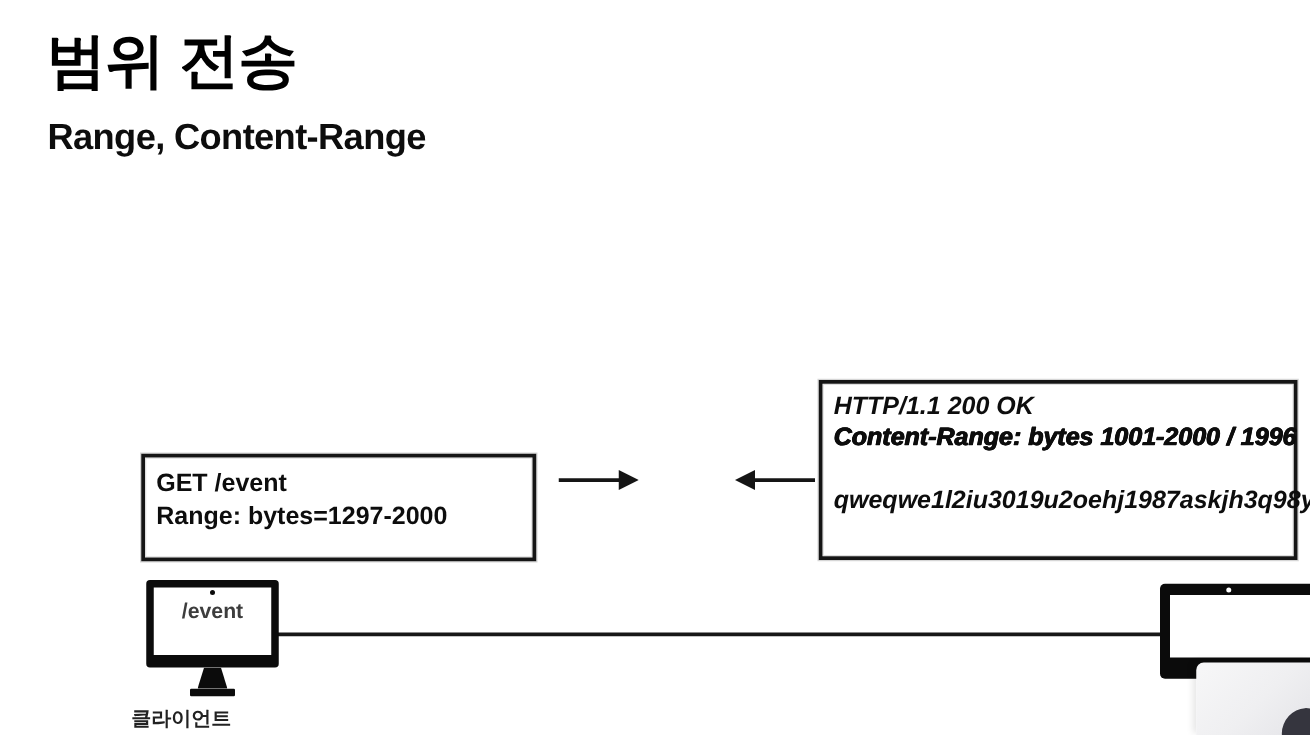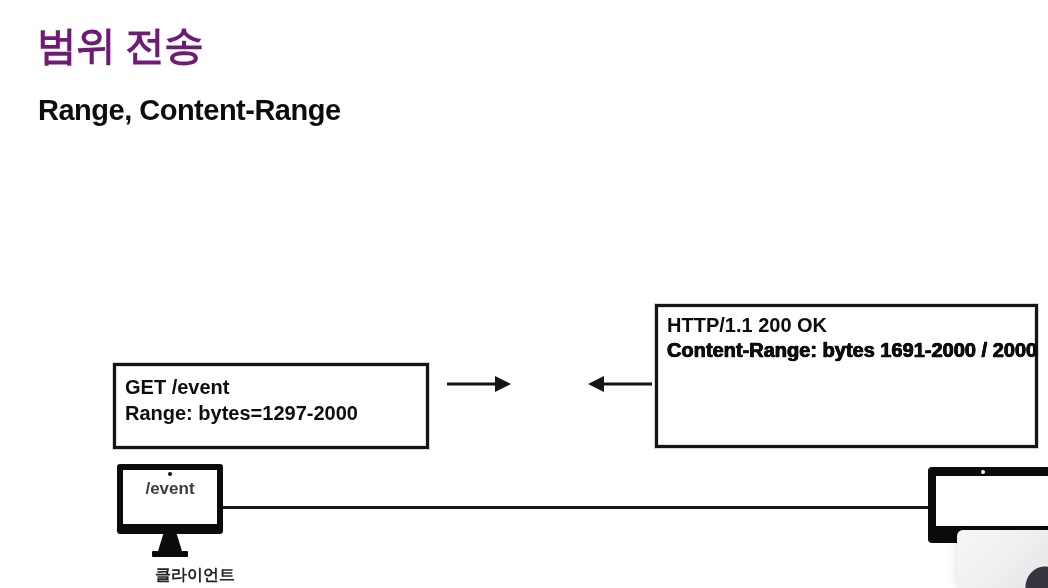--- a/index.html
+++ b/index.html
@@ -15,25 +15,25 @@
     height: 588px;
     background: #ffffff;
     overflow: hidden;
   }
 
   
   .title {
     position: absolute;
     left: 37px;
     top: 22px;
-    font-size: 40px;
+    font-size: 48px;
     line-height: 1.15;
     font-weight: 800;
     letter-spacing: -1px;
-    color: #701a75;
+    color: #000000;
   }
   .subtitle {
     position: absolute;
     left: 38px;
     top: 94px;
     font-size: 29px;
     font-weight: 800;
     letter-spacing: -0.5px;
     color: #0d0d0d;
   }
@@ -52,21 +52,21 @@
     width: 316px; height: 86px;
     padding: 8px 9px;
     margin-top: 21px;
   }
   .response-box {
     left: 655px; top: 304px;
     width: 383px; height: 144px;
     padding: 6px 9px;
   }
   .msg-line { line-height: 26px; white-space: nowrap; }
-  .response-box .msg-line { line-height: 25px; }
+  .response-box .msg-line { line-height: 25px; font-style: italic; }
   .w-bold { font-weight: 700; }
   .w-heavy {
     font-weight: 900;
     -webkit-text-stroke: 0.5px #0d0d0d;
     text-shadow: 0.4px 0 0 #0d0d0d, -0.4px 0 0 #0d0d0d;
   }
   .w-normal { font-weight: 600; }
   .blank-line { min-height: 25px; }
 
   
@@ -117,21 +117,21 @@
   .stand-base {
     width: 36px; height: 6px;
     margin: 0 auto;
     background: #0b0b0b;
     border-radius: 1px;
   }
   .client-caption {
     position: absolute;
     left: 105px; top: 565px;
     width: 130px;
-    text-align: right;
+    text-align: left;
     font-size: 16px;
     font-weight: 700;
     color: #222222;
     z-index: 2;
   }
 
   
   .server-monitor {
     position: absolute;
     left: 928px; top: 467px;
@@ -191,22 +191,23 @@
     <polygon points="50,3 66,11 50,19" fill="#151515"></polygon>
   </svg>
 
   <svg class="arrow arrow-response" width="66" height="22" viewBox="0 0 66 22">
     <line x1="64" y1="11" x2="14" y2="11" stroke="#151515" stroke-width="3"></line>
     <polygon points="16,3 0,11 16,19" fill="#151515"></polygon>
   </svg>
 
   <div class="msg-box response-box">
     <div class="msg-line w-bold">HTTP/1.1 200 OK</div>
-    <div class="msg-line w-heavy">Content-Range: bytes 1691-2000 / 2000</div>
+    <div class="msg-line w-heavy">Content-Range: bytes 1001-2000 / 1996</div>
     <div class="msg-line blank-line"></div>
+    <div class="msg-line w-normal">qweqwe1l2iu3019u2oehj1987askjh3q98y</div>
   </div>
 
   <div class="net-line"></div>
 
   <div class="client-monitor">
     <div class="screen">
       <div class="cam-dot"></div>
       <div class="screen-label">/event</div>
     </div>
     <div class="stand-neck"></div>

